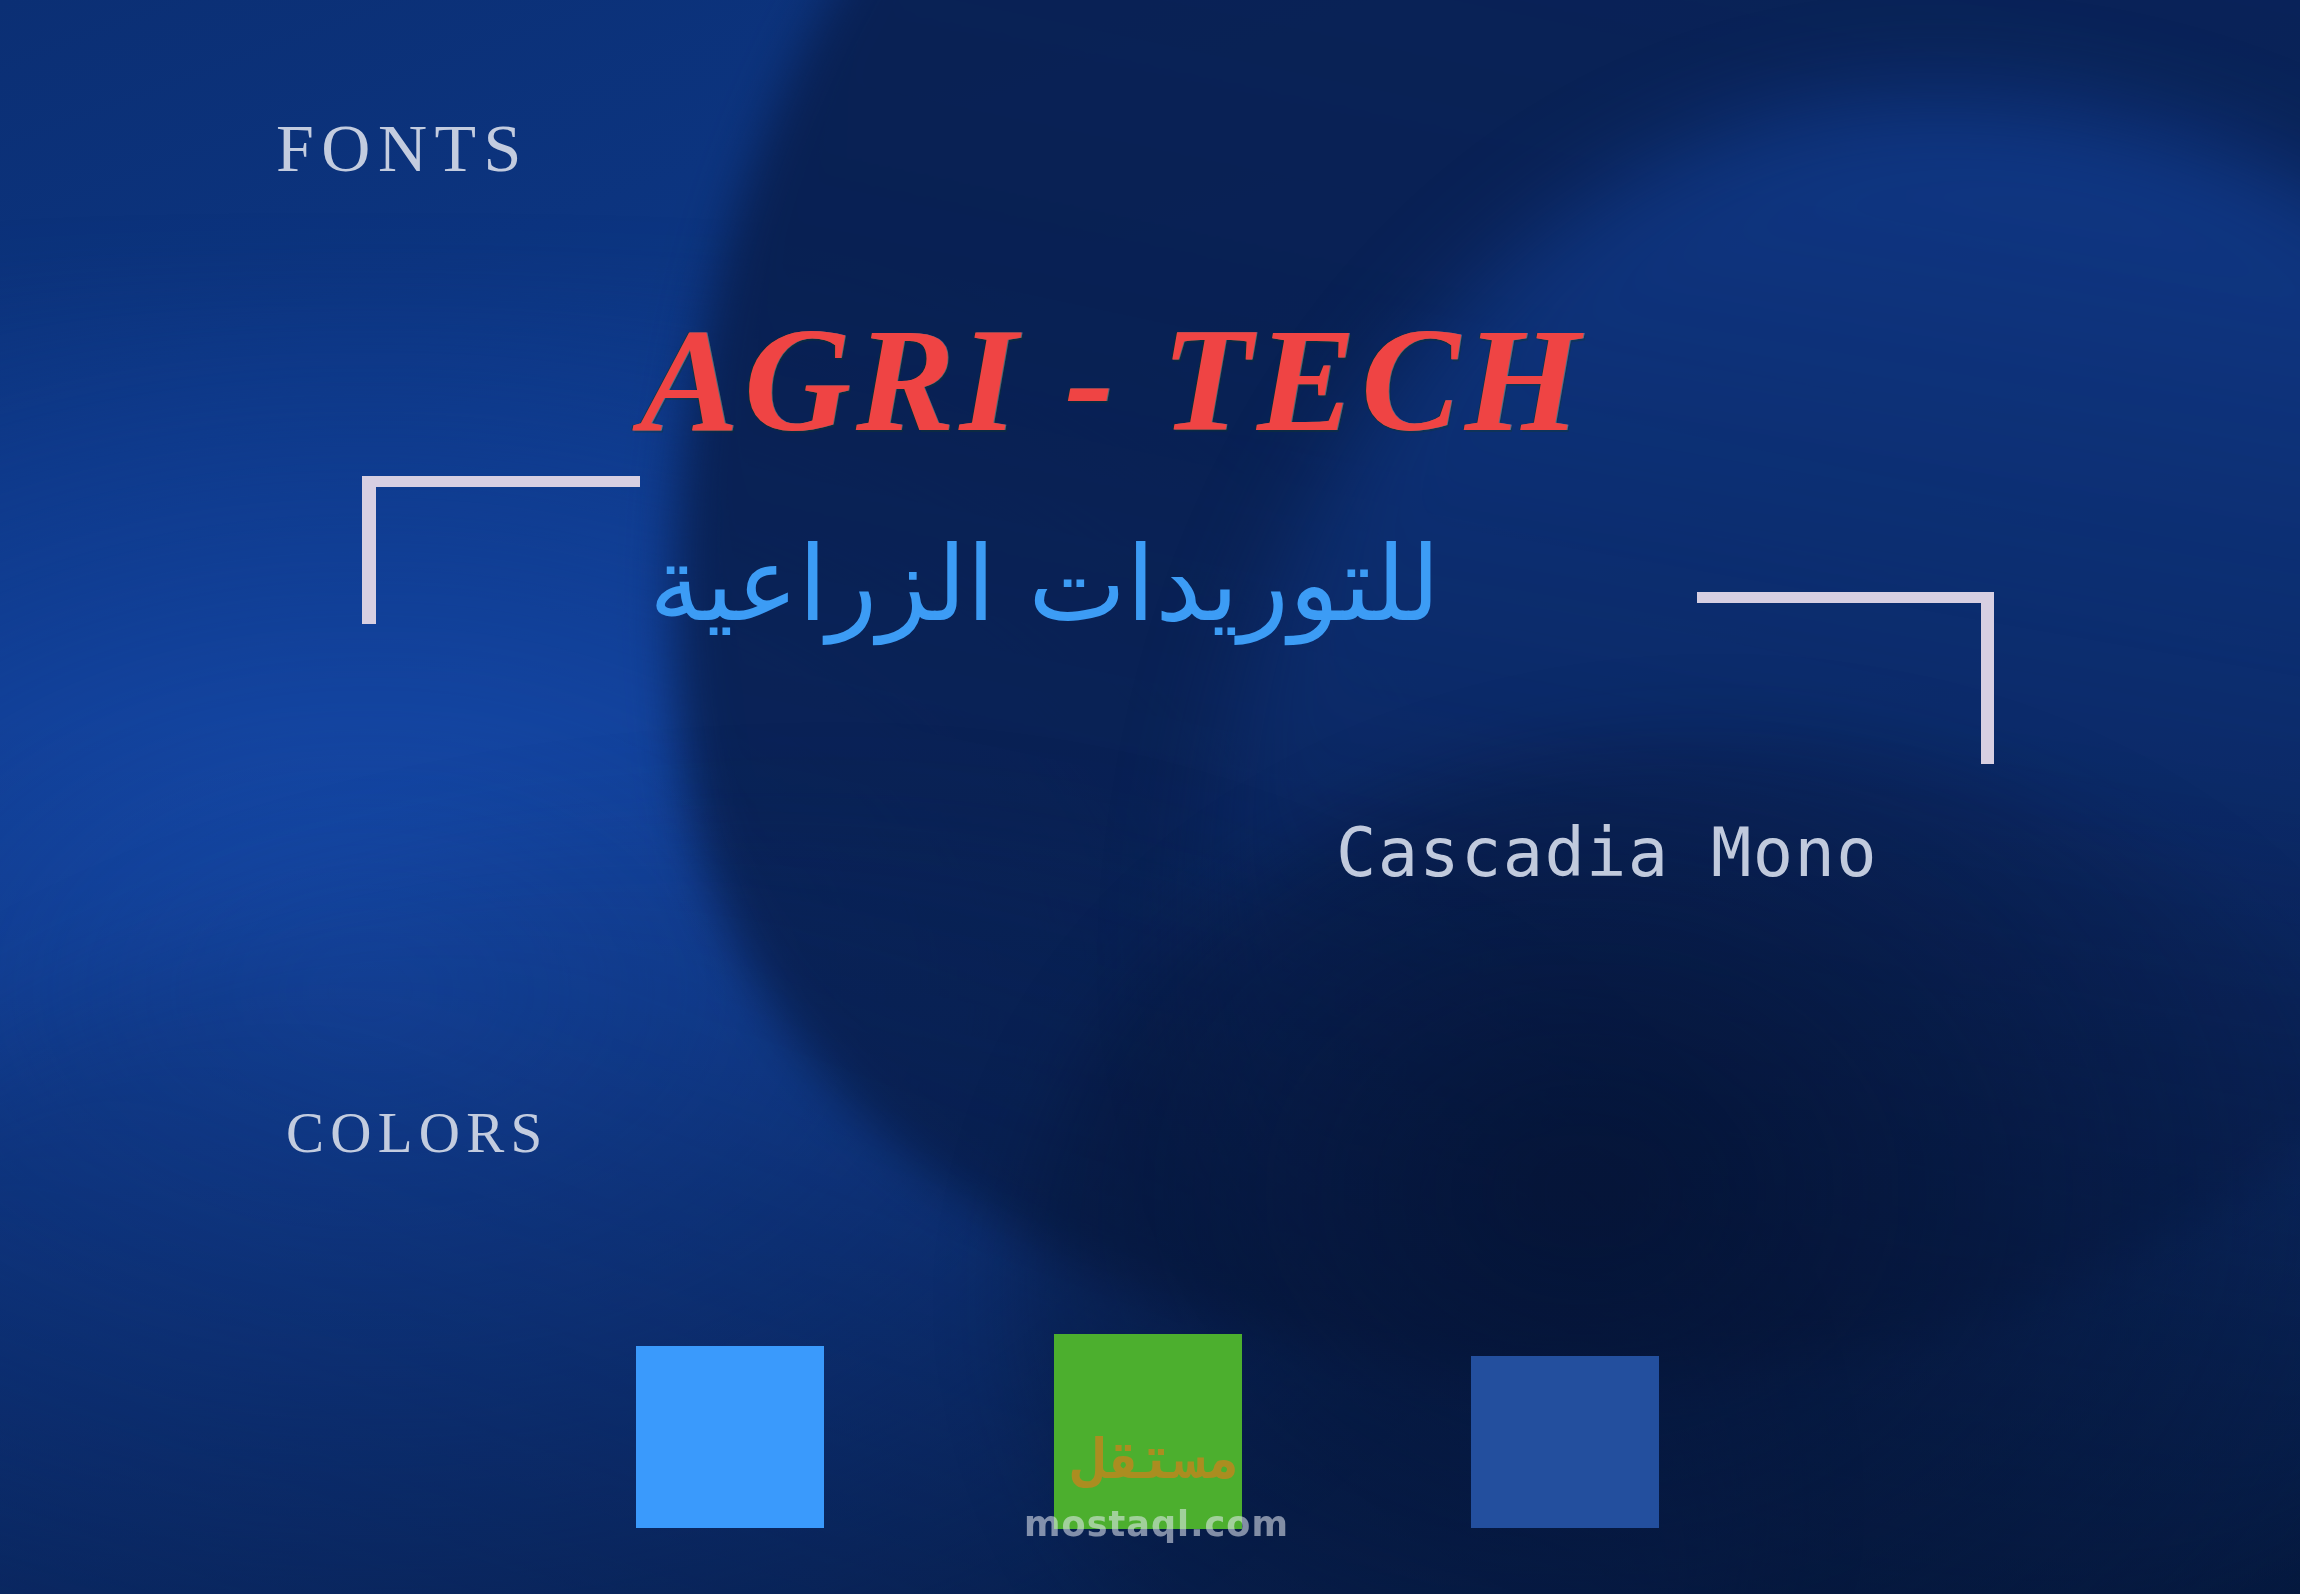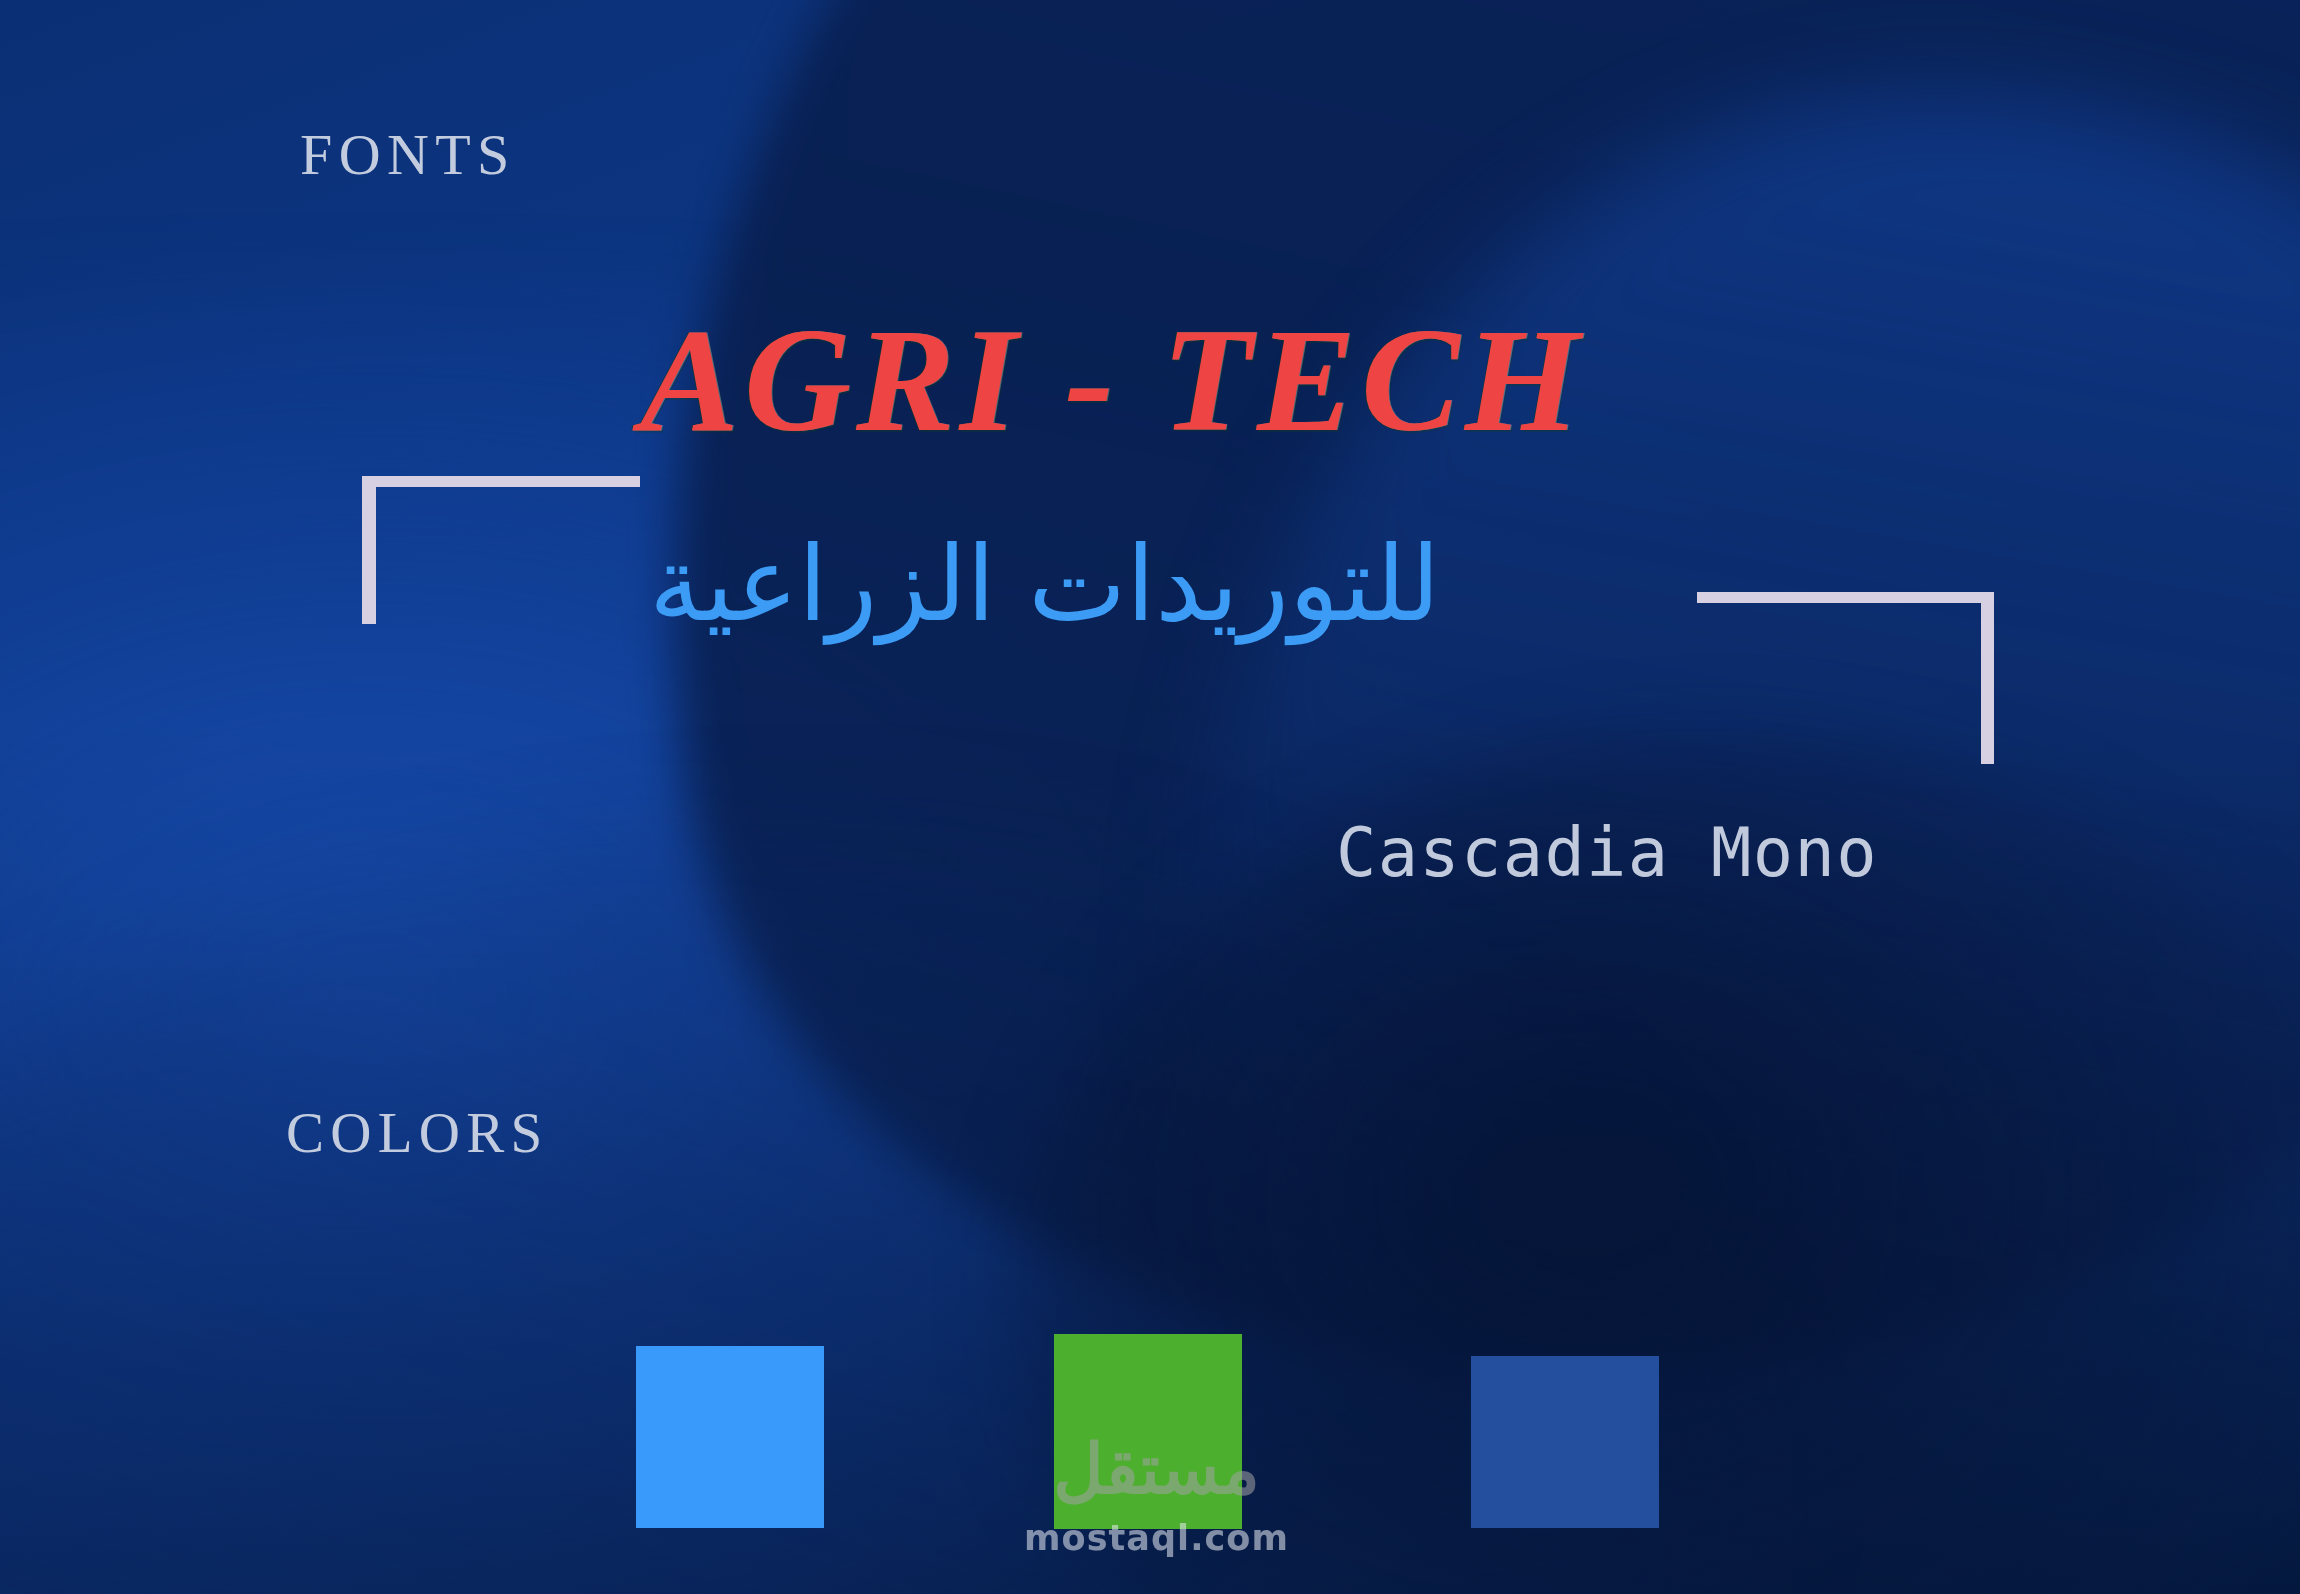--- a/index.html
+++ b/index.html
@@ -90,24 +90,23 @@
 
   .section-heading {
     position: absolute;
     color: #c3ccdf;
     font-family: "Liberation Serif", serif;
     font-weight: 400;
     letter-spacing: 0.11em;
     white-space: nowrap;
   }
   .heading-fonts {
-    left: 300px;
+    left: 276px;
     top: 109px;
-    font-size: 58px;
-    margin-top: 12px;
+    font-size: 68px;
   }
   .heading-colors {
     left: 286px;
     top: 1100px;
     font-size: 57px;
   }
 
   
   .logo-main {
     position: absolute;
@@ -197,24 +196,24 @@
   .watermark {
     position: absolute;
     left: 994px;
     top: 1436px;
     width: 325px;
     text-align: center;
     opacity: 0.55;
     pointer-events: none;
   }
   .watermark-mark {
-    font-family: Liberation Serif, serif;
-    font-size: 69px;
+    font-family: Liberation Mono, monospace;
+    font-size: 55px;
     line-height: 1.0;
-    color: #a3a3a3;
+    color: #f97316;
     direction: rtl;
     font-weight: 700;
   }
   .watermark-url {
     margin-top: 13px;
     font-family: "DejaVu Sans", sans-serif;
     font-size: 35px;
     letter-spacing: 0.03em;
     color: #e8ecf4;
     font-weight: 700;

